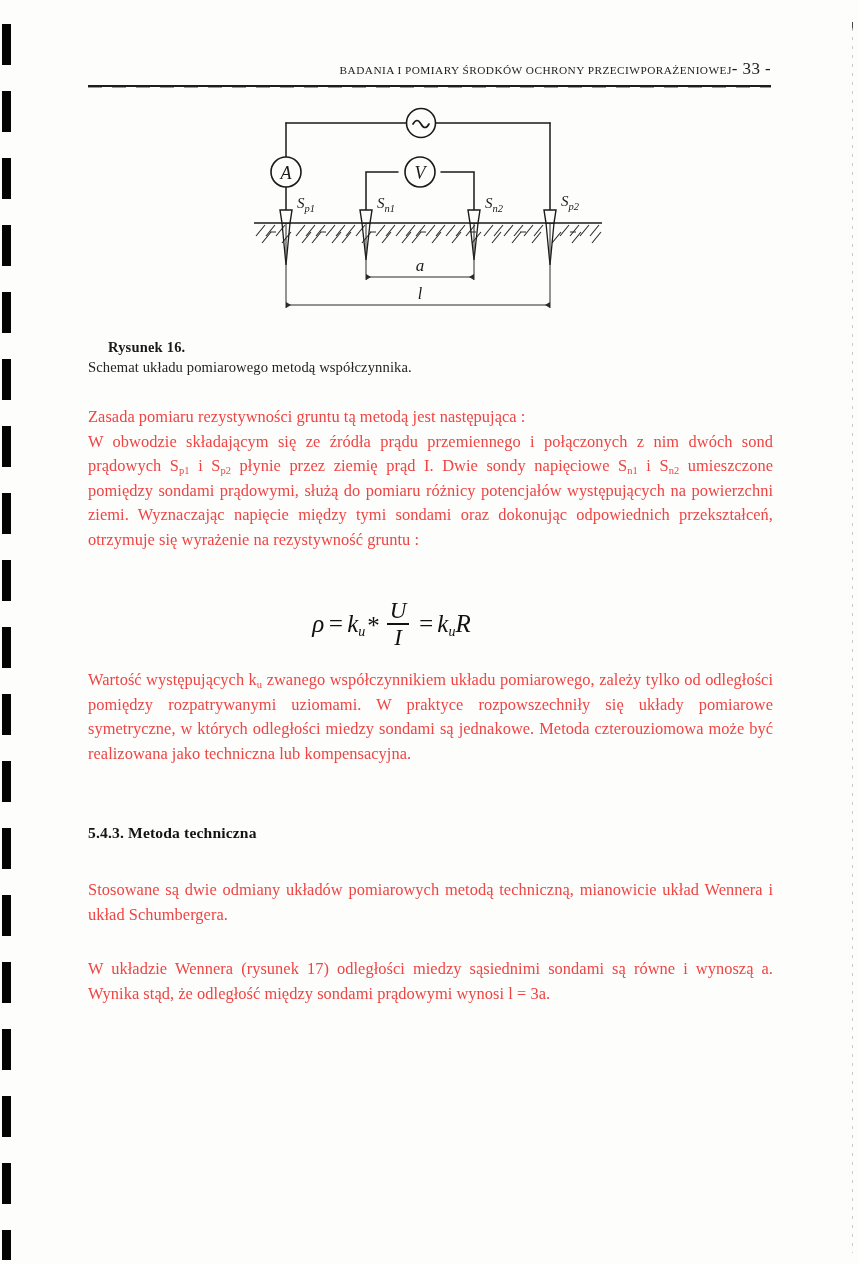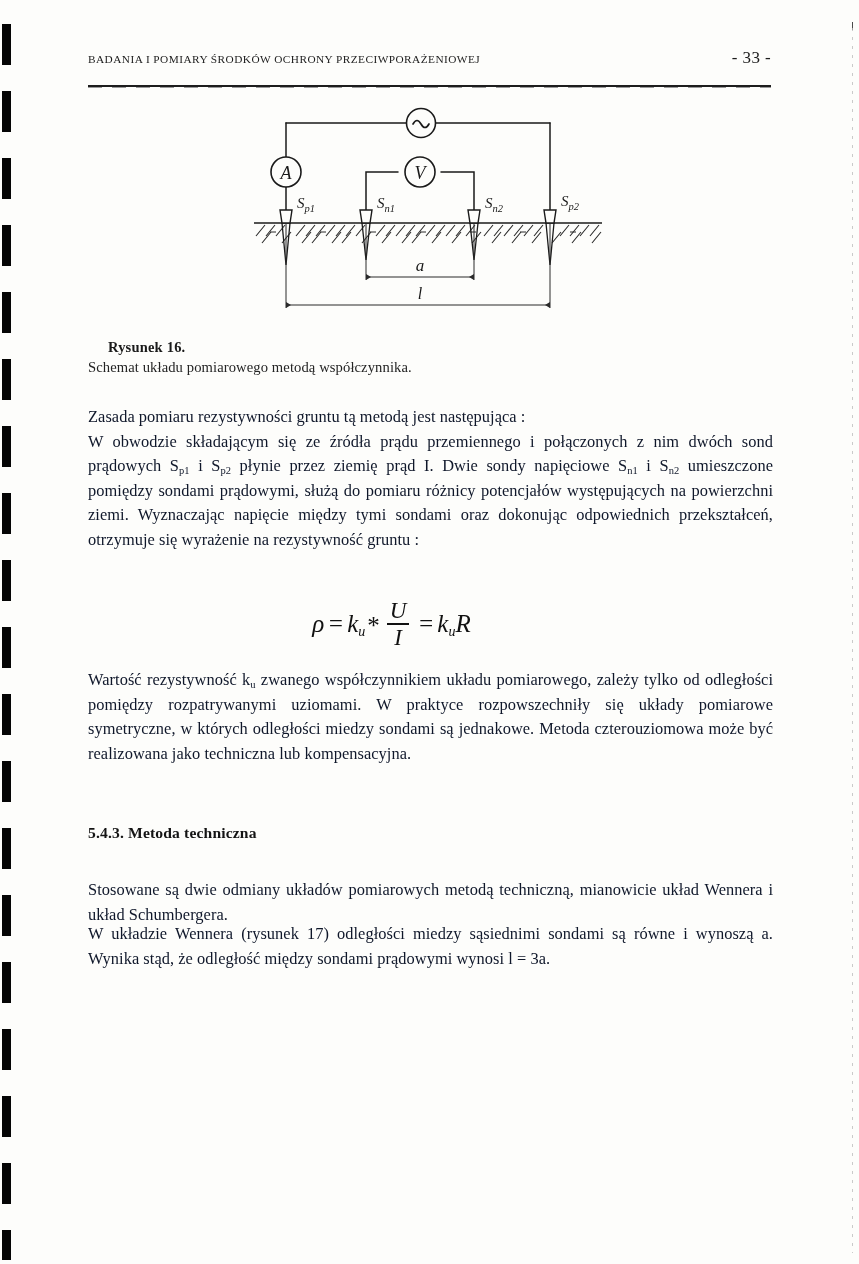--- a/index.html
+++ b/index.html
@@ -27,22 +27,22 @@
   .scan-edge{
     position:absolute;right:6px;top:28px;width:1px;height:1225px;
     background:repeating-linear-gradient(to bottom,#b9b9b9 0 3px,transparent 3px 9px);
     opacity:.75;
   }
   .scan-edge-top{
     position:absolute;right:6px;top:22px;width:1px;height:8px;background:#4a4a4a;
   }
   
   .header{
-    position:absolute;left:88px;top:48px;width:683px;
-    display:flex;justify-content:space-between;align-items:baseline;
+    position:absolute;left:88px;top:59px;width:683px;
+    display:flex;justify-content:flex-end;align-items:baseline;
   }
   .header-title{
     font-size:11.3px;letter-spacing:.45px;
     font-family:"Liberation Serif", serif;
     color:#1c1c1c;
   }
   .header-page{
     font-size:17px;letter-spacing:.4px;color:#1c1c1c;
   }
   .header-rule{
@@ -68,27 +68,27 @@
     margin-left:20px;
   }
   .caption-text{
     font-size:14.6px;line-height:1.4;letter-spacing:.1px;color:#242424;
   }
   
   .body-block{
     position:absolute;left:88px;width:685px;
     font-size:16.4px;line-height:24.6px;
     text-align:justify;
-    color:#0f172a;
+    color:#ef4444;
     letter-spacing:.05px;
   }
   .b1{top:405px;}
   .b2{top:668px;}
   .b3{top:878px;}
-  .b4{top:922px;}
+  .b4{top:957px;}
   sub{font-size:10.5px;line-height:0;vertical-align:-.28em;}
   
   .formula{
     position:absolute;left:0;top:600px;width:783px;
     text-align:center;
     font-family:"Liberation Serif", serif;
     font-style:italic;
     font-size:25px;
     color:#111;
   }
@@ -246,21 +246,21 @@
 
   <div class="formula">
     <span>ρ</span><span class="op">=</span><span>k</span><sub>u</sub><span class="star">*</span><span class="frac">
         <span class="num">U</span>
         <span class="bar"></span>
         <span class="den">I</span>
       </span><span class="op">=</span><span>k</span><sub>u</sub><span>R</span>
   </div>
 
   <div class="body-block b2">
-    <span>Wartość rezystywność k</span><sub>u</sub><span> zwanego współczynnikiem układu pomiarowego, zależy tylko od odległości pomiędzy rozpatrywanymi uziomami. W praktyce rozpowszechniły się układy pomiarowe symetryczne, w których odległości miedzy sondami są jednakowe. Metoda czterouziomowa może być realizowana jako techniczna lub kompensacyjna.</span>
+    <span>Wartość występujących k</span><sub>u</sub><span> zwanego współczynnikiem układu pomiarowego, zależy tylko od odległości pomiędzy rozpatrywanymi uziomami. W praktyce rozpowszechniły się układy pomiarowe symetryczne, w których odległości miedzy sondami są jednakowe. Metoda czterouziomowa może być realizowana jako techniczna lub kompensacyjna.</span>
   </div>
 
   <div class="section-heading">5.4.3. Metoda techniczna</div>
 
   <div class="body-block b3">Stosowane są dwie odmiany układów pomiarowych metodą techniczną, mianowicie układ Wennera i układ Schumbergera.</div>
 
   <div class="body-block b4">W układzie Wennera (rysunek 17) odległości miedzy sąsiednimi sondami są równe i wynoszą a. Wynika stąd, że odległość między sondami prądowymi wynosi l = 3a.</div>
 
 </div>
 

